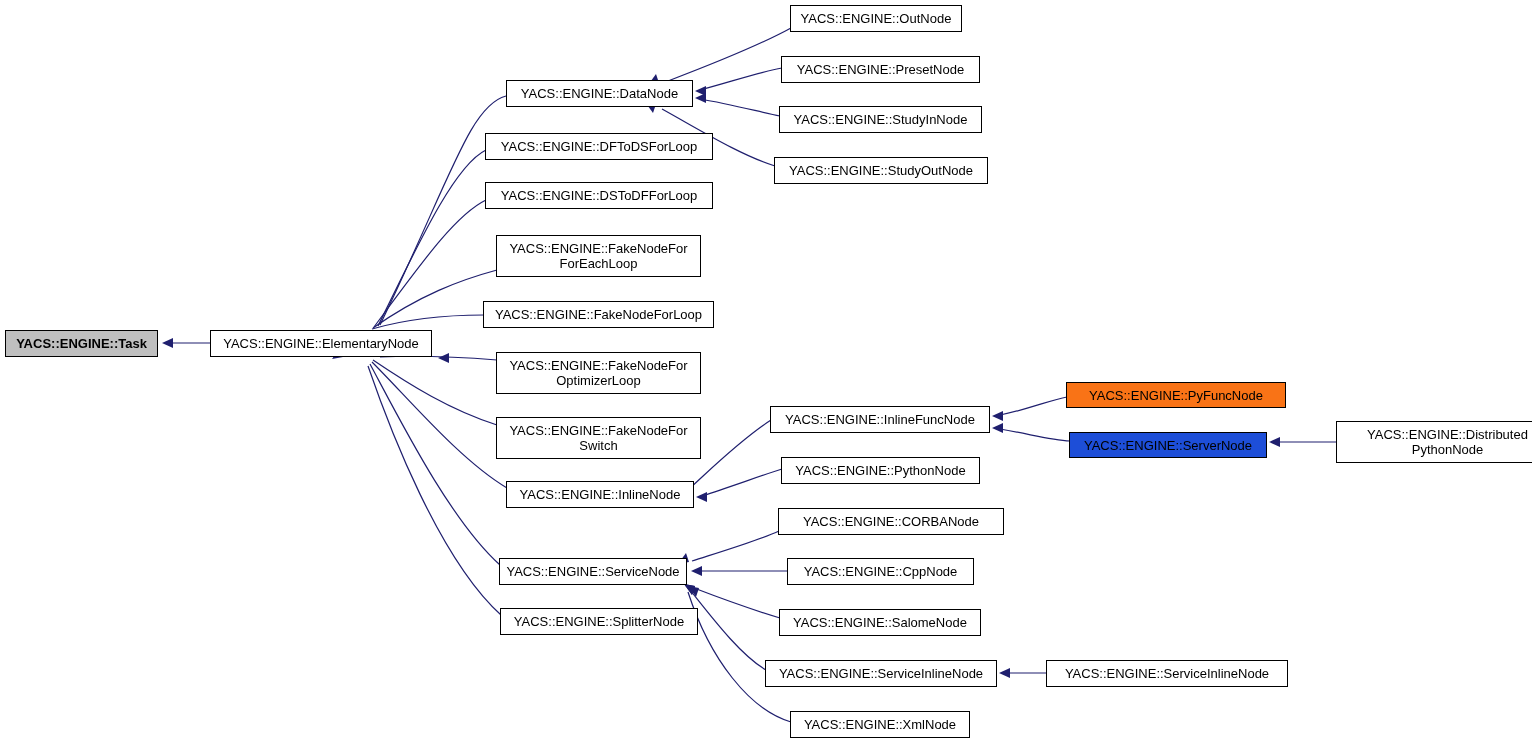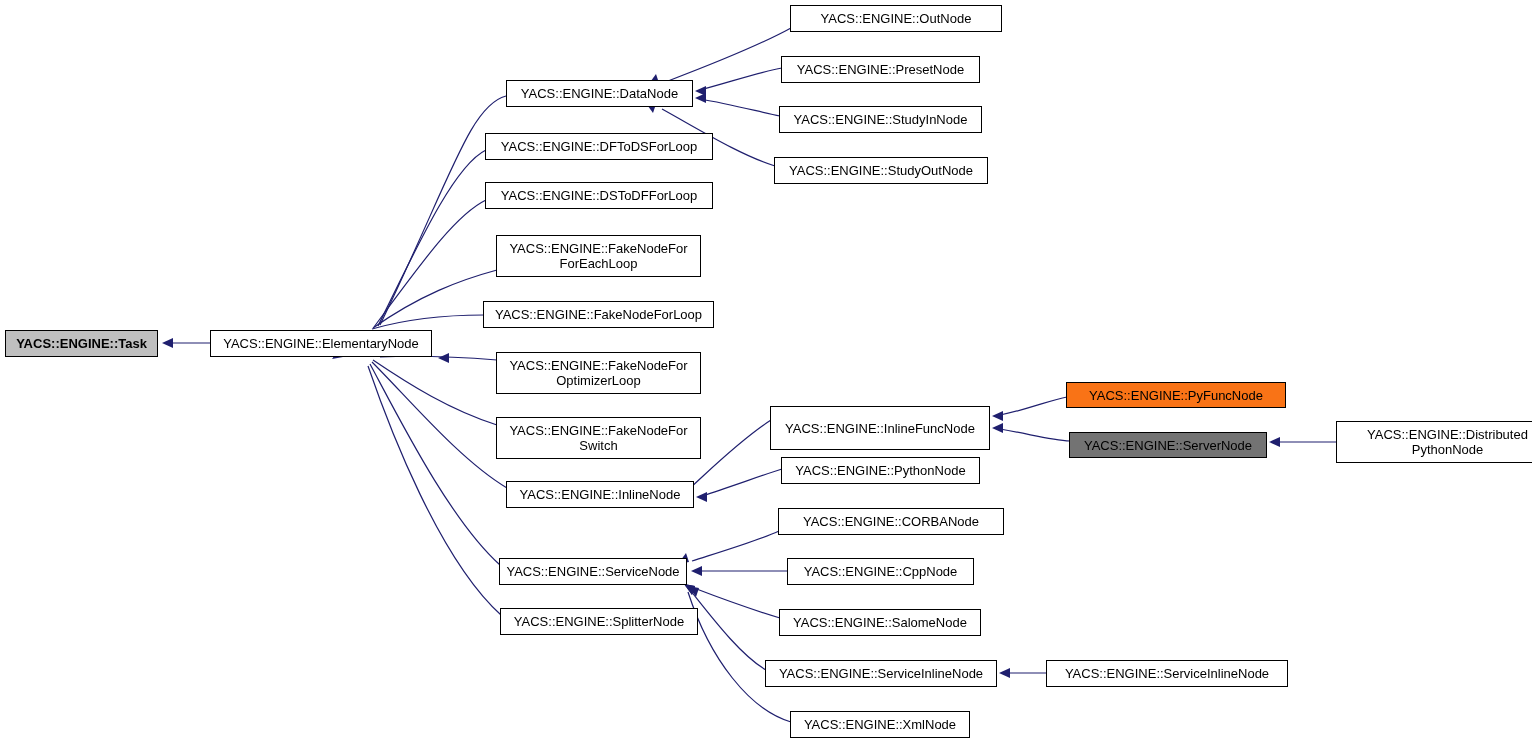--- a/index.html
+++ b/index.html
@@ -169,31 +169,31 @@
       <div class="node" style="left: 496px; top: 235px; width: 205px; height: 42px; border-color: rgb(0, 0, 0); background: rgb(255, 255, 255);"><span class="node-label">YACS::ENGINE::FakeNodeFor
 ForEachLoop</span></div>
       <div class="node" style="left: 483px; top: 301px; width: 231px; height: 27px; border-color: rgb(0, 0, 0); background: rgb(255, 255, 255);"><span class="node-label">YACS::ENGINE::FakeNodeForLoop</span></div>
       <div class="node" style="left: 496px; top: 352px; width: 205px; height: 42px; border-color: rgb(0, 0, 0); background: rgb(255, 255, 255);"><span class="node-label">YACS::ENGINE::FakeNodeFor
 OptimizerLoop</span></div>
       <div class="node" style="left: 496px; top: 417px; width: 205px; height: 42px; border-color: rgb(0, 0, 0); background: rgb(255, 255, 255);"><span class="node-label">YACS::ENGINE::FakeNodeFor
 Switch</span></div>
       <div class="node" style="left: 506px; top: 481px; width: 188px; height: 27px; border-color: rgb(0, 0, 0); background: rgb(255, 255, 255);"><span class="node-label">YACS::ENGINE::InlineNode</span></div>
       <div class="node" style="left: 499px; top: 558px; width: 188px; height: 27px; border-color: rgb(0, 0, 0); background: rgb(255, 255, 255);"><span class="node-label">YACS::ENGINE::ServiceNode</span></div>
       <div class="node" style="left: 500px; top: 608px; width: 198px; height: 27px; border-color: rgb(0, 0, 0); background: rgb(255, 255, 255);"><span class="node-label">YACS::ENGINE::SplitterNode</span></div>
-      <div class="node" style="left: 790px; top: 5px; width: 212px; height: 27px; border-color: rgb(0, 0, 0); background: rgb(255, 255, 255);"><span class="node-label">YACS::ENGINE::OutNode</span></div>
+      <div class="node" style="left: 790px; top: 5px; width: 172px; height: 27px; border-color: rgb(0, 0, 0); background: rgb(255, 255, 255);"><span class="node-label">YACS::ENGINE::OutNode</span></div>
       <div class="node" style="left: 781px; top: 56px; width: 199px; height: 27px; border-color: rgb(0, 0, 0); background: rgb(255, 255, 255);"><span class="node-label">YACS::ENGINE::PresetNode</span></div>
       <div class="node" style="left: 779px; top: 106px; width: 203px; height: 27px; border-color: rgb(0, 0, 0); background: rgb(255, 255, 255);"><span class="node-label">YACS::ENGINE::StudyInNode</span></div>
       <div class="node" style="left: 774px; top: 157px; width: 214px; height: 27px; border-color: rgb(0, 0, 0); background: rgb(255, 255, 255);"><span class="node-label">YACS::ENGINE::StudyOutNode</span></div>
-      <div class="node" style="left: 770px; top: 406px; width: 220px; height: 44px; border-color: rgb(0, 0, 0); background: rgb(255, 255, 255);"><span class="node-label">YACS::ENGINE::InlineFuncNode</span></div>
+      <div class="node" style="left: 770px; top: 406px; width: 220px; height: 27px; border-color: rgb(0, 0, 0); background: rgb(255, 255, 255);"><span class="node-label">YACS::ENGINE::InlineFuncNode</span></div>
       <div class="node" style="left: 781px; top: 457px; width: 199px; height: 27px; border-color: rgb(0, 0, 0); background: rgb(255, 255, 255);"><span class="node-label">YACS::ENGINE::PythonNode</span></div>
       <div class="node" style="left: 778px; top: 508px; width: 226px; height: 27px; border-color: rgb(0, 0, 0); background: rgb(255, 255, 255);"><span class="node-label">YACS::ENGINE::CORBANode</span></div>
       <div class="node" style="left: 787px; top: 558px; width: 187px; height: 27px; border-color: rgb(0, 0, 0); background: rgb(255, 255, 255);"><span class="node-label">YACS::ENGINE::CppNode</span></div>
       <div class="node" style="left: 779px; top: 609px; width: 202px; height: 27px; border-color: rgb(0, 0, 0); background: rgb(255, 255, 255);"><span class="node-label">YACS::ENGINE::SalomeNode</span></div>
       <div class="node" style="left: 765px; top: 660px; width: 232px; height: 27px; border-color: rgb(0, 0, 0); background: rgb(255, 255, 255);"><span class="node-label">YACS::ENGINE::ServiceInlineNode</span></div>
       <div class="node" style="left: 790px; top: 711px; width: 180px; height: 27px; border-color: rgb(0, 0, 0); background: rgb(255, 255, 255);"><span class="node-label">YACS::ENGINE::XmlNode</span></div>
       <div class="node" style="left: 1066px; top: 382px; width: 220px; height: 26px; border-color: rgb(0, 0, 0); background: #f97316;"><span class="node-label">YACS::ENGINE::PyFuncNode</span></div>
-      <div class="node" style="left: 1069px; top: 432px; width: 198px; height: 26px; border-color: rgb(0, 0, 0); background: #737373;"><span class="node-label">YACS::ENGINE::ServerNode</span></div>
+      <div class="node" style="left: 1069px; top: 432px; width: 198px; height: 26px; border-color: rgb(0, 0, 0); background: #1d4ed8;"><span class="node-label">YACS::ENGINE::ServerNode</span></div>
       <div class="node" style="left: 1046px; top: 660px; width: 242px; height: 27px; border-color: rgb(0, 0, 0); background: rgb(255, 255, 255);"><span class="node-label">YACS::ENGINE::ServiceInlineNode</span></div>
       <div class="node" style="left: 1336px; top: 421px; width: 223px; height: 42px; border-color: rgb(0, 0, 0); background: rgb(255, 255, 255);"><span class="node-label">YACS::ENGINE::Distributed
 PythonNode</span></div>
     </div>
 
 </div>
 
 </body></html>

